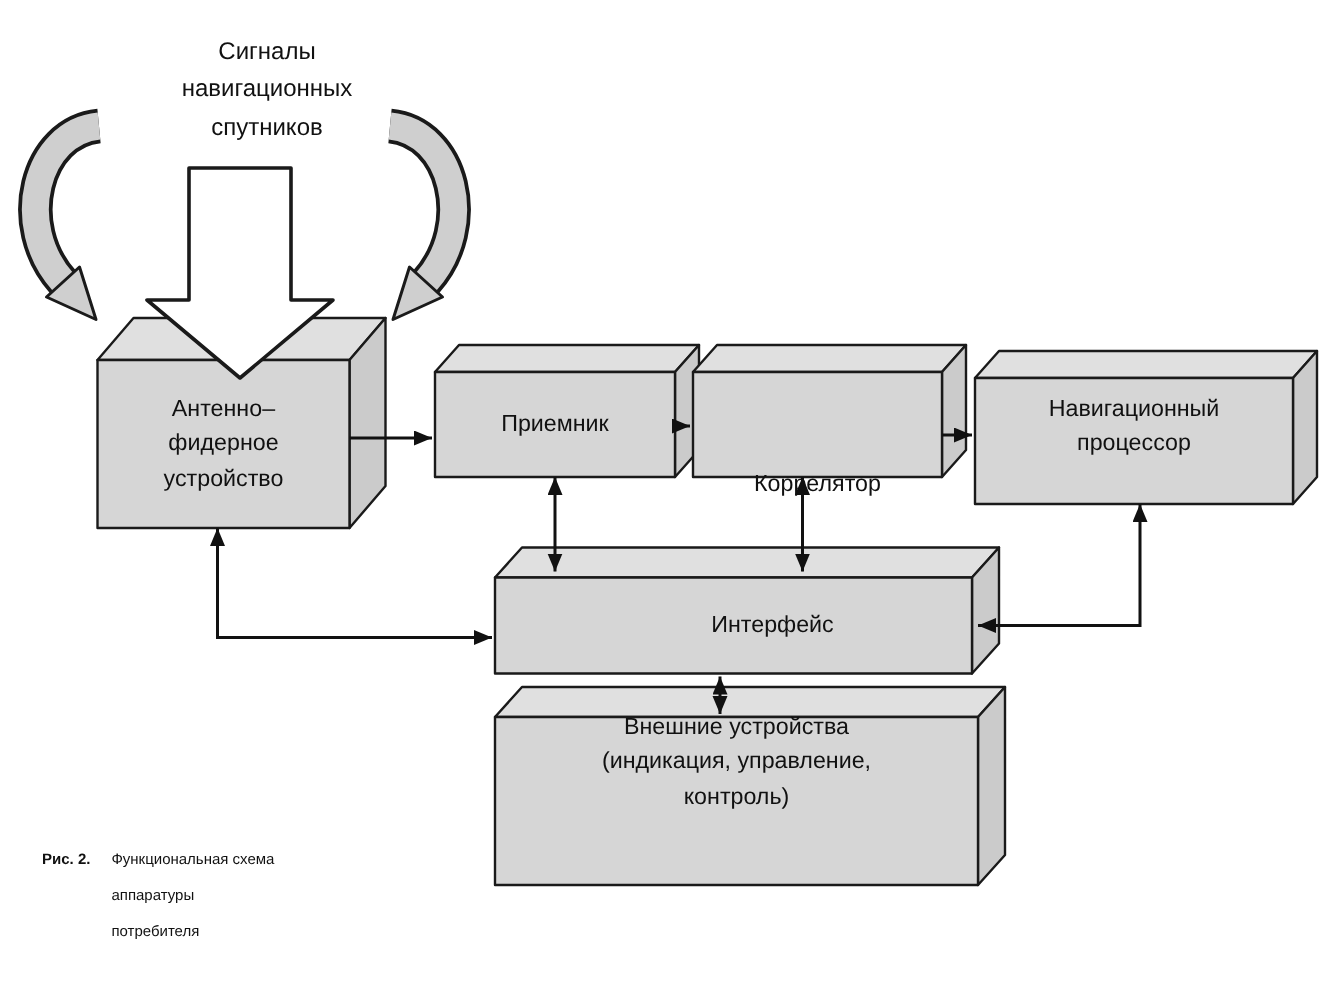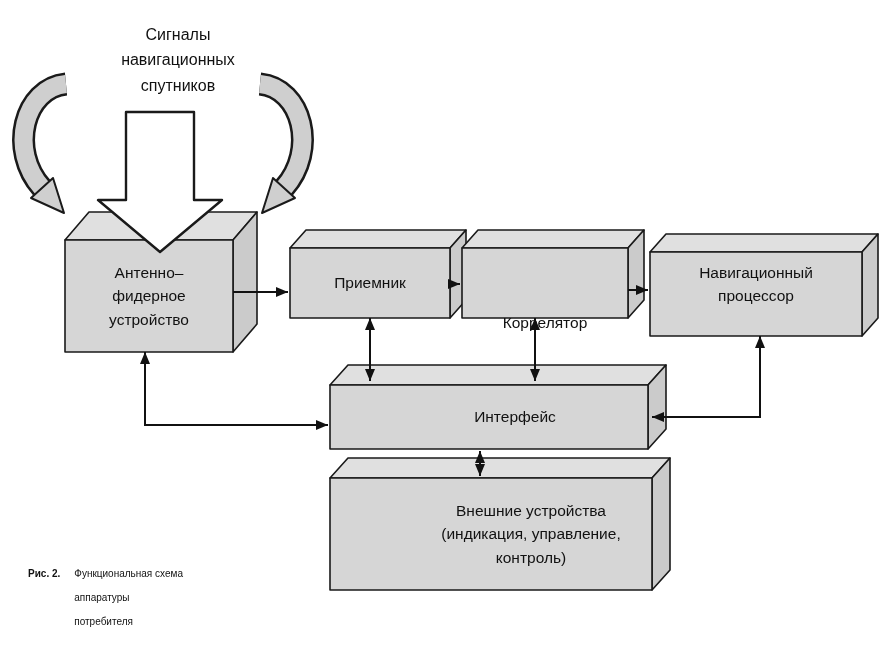--- a/index.html
+++ b/index.html
@@ -102,21 +102,21 @@
 
   <div class="lbl" style="left:290px;top:248px;width:160px;height:70px;border-radius:15px;">Приемник</div>
 
   <div class="lbl" style="left:462px;top:248px;width:166px;height:70px;margin-top:40px;">Коррелятор</div>
 
   <div class="lbl" style="left:650px;top:242px;width:212px;height:84px;">Навигационный
 процессор</div>
 
   <div class="lbl" style="left:344px;top:385px;width:318px;height:64px;margin-left:12px;">Интерфейс</div>
 
-  <div class="lbl" style="left:330px;top:478px;width:322px;height:112px;padding-left:40px;">Внешние устройства
+  <div class="lbl" style="left:330px;top:452px;width:322px;height:112px;">Внешние устройства
 (индикация, управление,
 контроль)</div>
 
   <div class="caption">
     <span class="fig">Рис. 2.</span>
     <span class="txt">Функциональная схема
 аппаратуры
 потребителя</span>
   </div>
 

